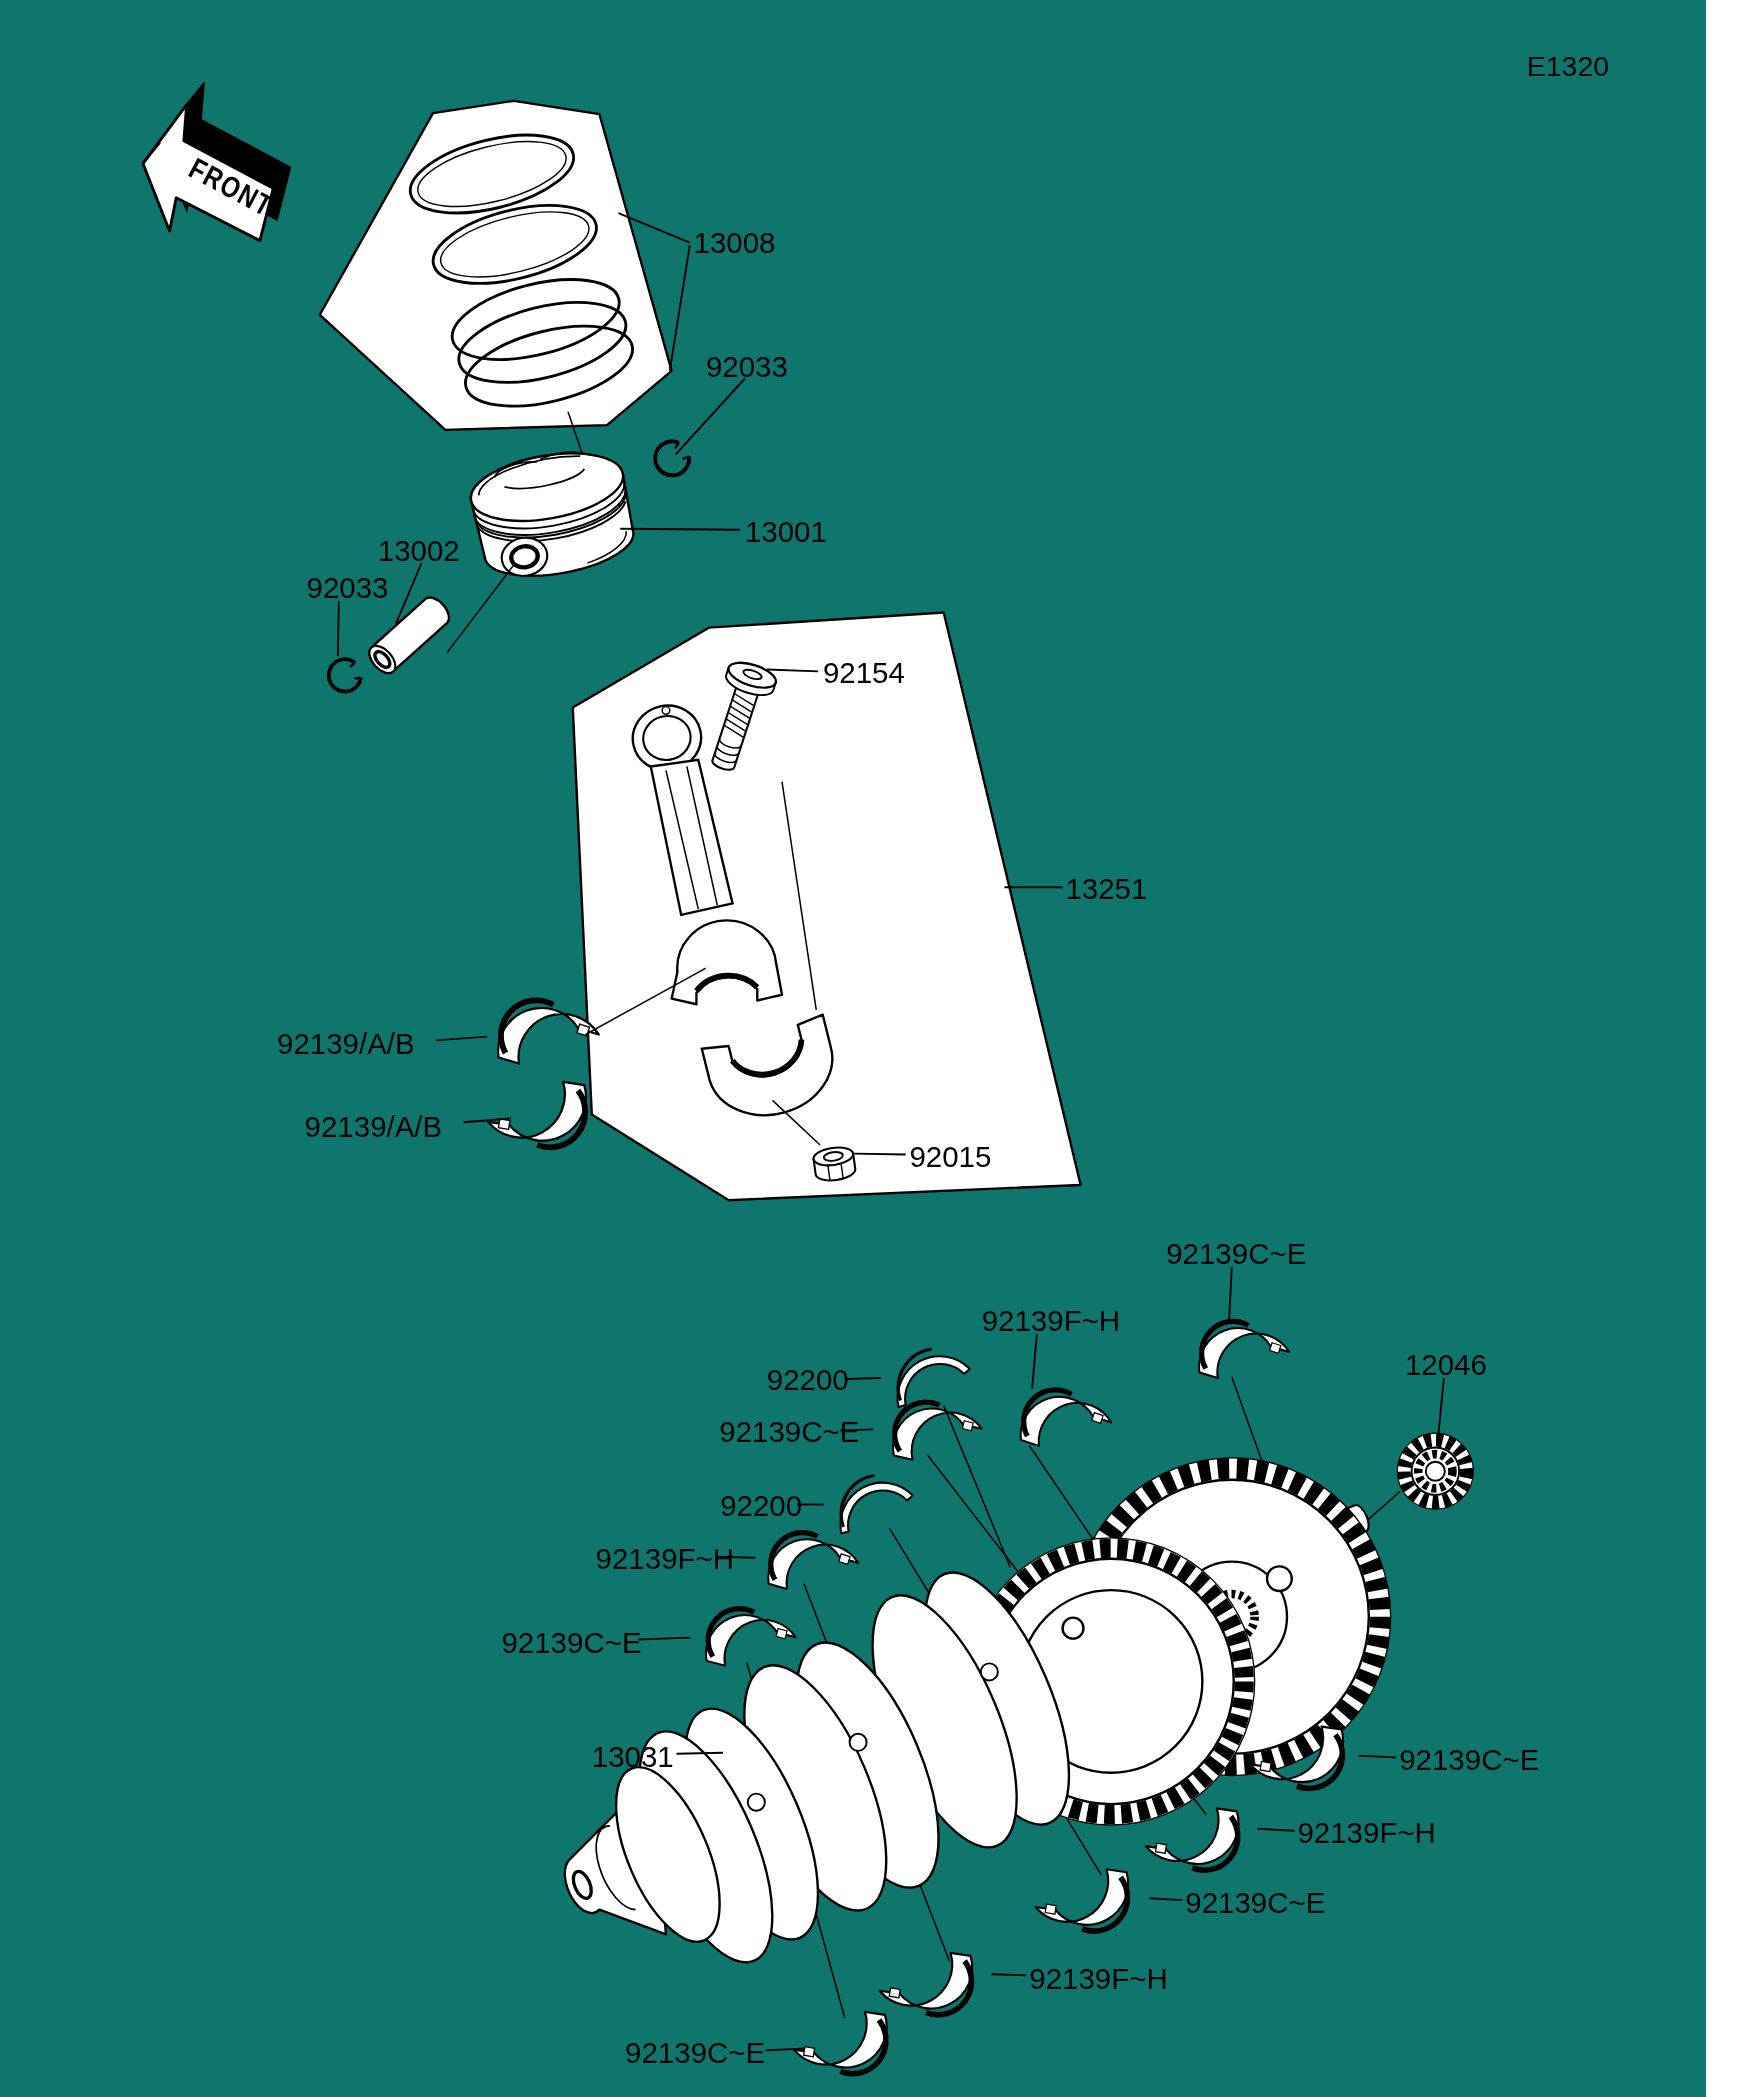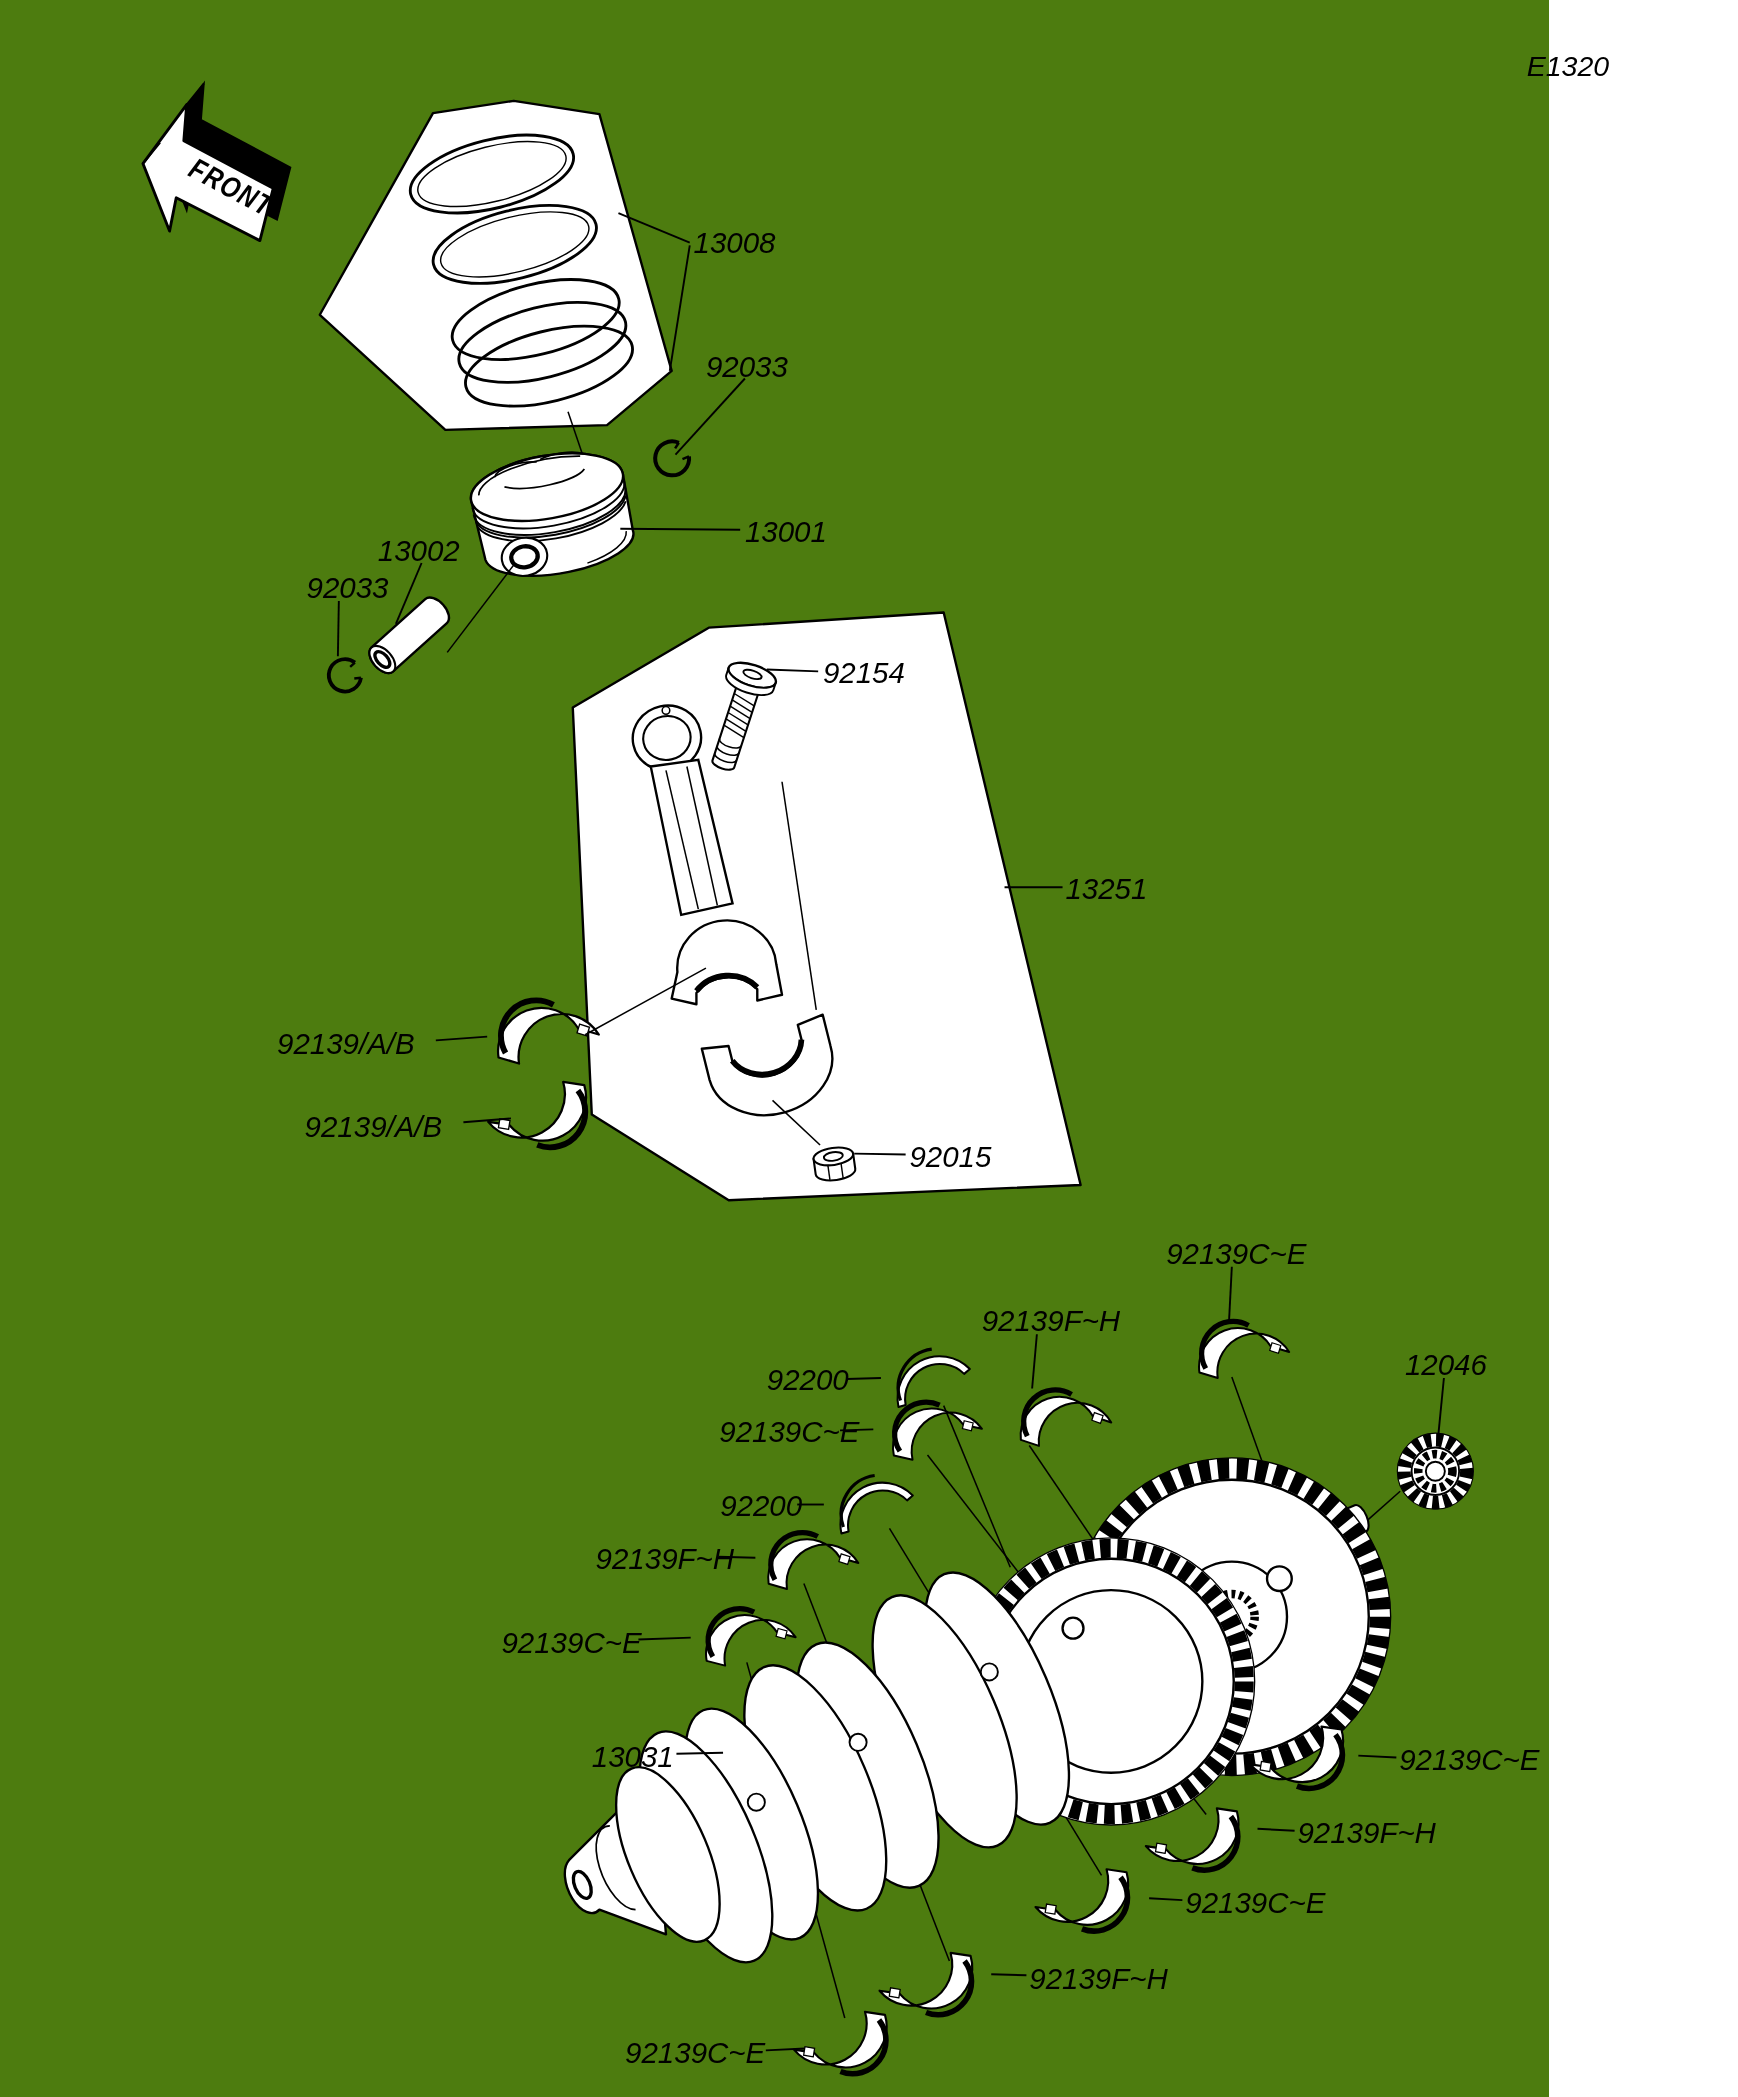--- a/index.html
+++ b/index.html
@@ -1,16 +1,16 @@
 <!DOCTYPE html>
 <html style="font-size:15px"><head>
 <meta charset="utf-8">
 <style>
   html,body{margin:0;padding:0;background:#ffffff;}
-  .stage{width:1549px;height:2097px;position:relative;background:#4d7c0f;font-style:italic;}
+  .stage{width:1706px;height:2097px;position:relative;background:#0f766e;}
   svg{display:block;}
   .lbl{font-family:"Liberation Sans",sans-serif;font-size:31px;fill:#000;}
   .code{font-family:"Liberation Sans",sans-serif;font-size:30px;fill:#000;}
   .front-text{font-family:"Liberation Sans",sans-serif;font-size:31px;font-weight:bold;letter-spacing:2px;fill:#000;}
   .ln{stroke:#000;stroke-width:2;fill:none;}
   .thin{stroke:#000;stroke-width:1.6;fill:none;}
   .out{stroke:#000;stroke-width:2.5;fill:#fff;stroke-linejoin:round;}
   .wire{stroke:#000;stroke-width:2.2;fill:none;}
 </style>
 </head>

